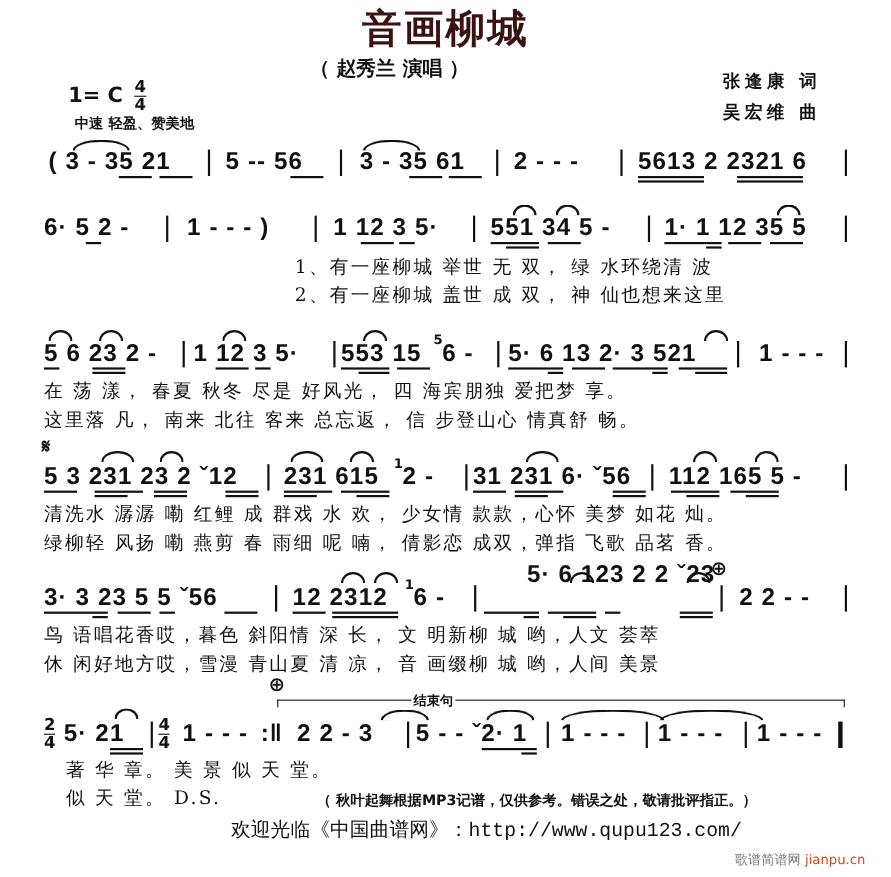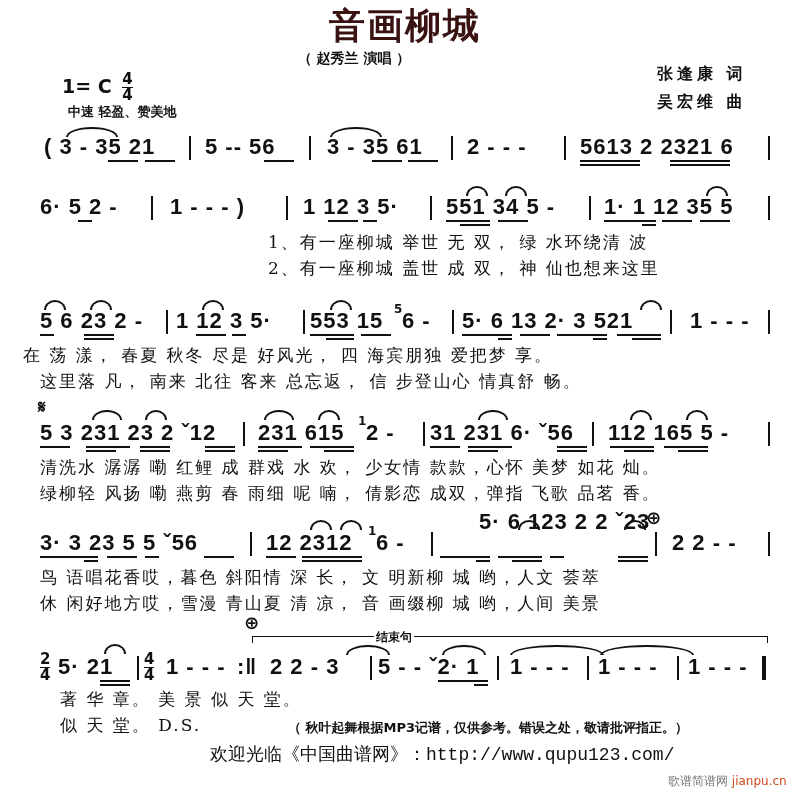--- a/index.html
+++ b/index.html
@@ -1,20 +1,20 @@
 <!DOCTYPE html>
 <html><head>
 <meta charset="utf-8">
 <style>
   html, body { margin:0; padding:0; background:#ffffff; }
   body { width:810px; height:797px; position:relative; overflow:hidden;
          font-family:"DejaVu Sans", "Liberation Sans", sans-serif; color:#111; }
   .abs { position:absolute; white-space:nowrap; }
   .title { left:0; width:810px; top:2px; text-align:center; font-size:36px; font-weight:bold; color:#3a1212; letter-spacing:2px; }
-  .singer { left:0; width:708px; top:50px; text-align:center; font-size:14px; font-weight:bold; color:#111; }
+  .singer { left:0; width:708px; top:50px; text-align:center; font-size:18px; font-weight:bold; color:#111; }
   .credit { font-size:16px; font-weight:bold; letter-spacing:4px; }
   .key { font-size:19px; font-weight:bold;margin-left:24px; }
   .frac { display:inline-block; vertical-align:middle; text-align:center; font-size:15px; font-weight:bold; line-height:15px; margin-left:4px; }
   .frac span { display:block; }
   .frac .num { border-bottom:0; }
   .tempo { font-size:13px; font-weight:bold;margin-left:28px; }
   .notes { font-family:Liberation Sans, sans-serif; font-weight:bold; font-size:22px; letter-spacing:1px; }
   .lyr { font-family:"DejaVu Serif", "Liberation Serif", serif; font-size:17px; letter-spacing:2px; }
   .barline { position:absolute; width:2px; background:#111; }
   .uline { position:absolute; height:2px; background:#111; }
@@ -121,21 +121,21 @@
   <div class="uline" style="left:310px; top:334px; width:44px;"></div>
   <div class="uline" style="left:326px; top:338px; width:28px;"></div>
   <div class="uline" style="left:361px; top:334px; width:30px;"></div>
   <div class="uline" style="left:462px; top:334px; width:50px;"></div>
   <div class="uline" style="left:498px; top:338px; width:14px;"></div>
   <div class="uline" style="left:520px; top:334px; width:30px;"></div>
   <div class="uline" style="left:557px; top:334px; width:50px;"></div>
   <div class="uline" style="left:593px; top:338px; width:14px;"></div>
   <div class="uline" style="left:617px; top:334px; width:44px;"></div>
   <div class="uline" style="left:632px; top:338px; width:29px;"></div>
-  <div class="abs lyr" style="left:23px; top:344px;">在  荡  漾，  春夏  秋冬   尽是 好风光，  四   海宾朋独 爱把梦     享。</div>
+  <div class="abs lyr" style="left:40px; top:344px;">在  荡  漾，  春夏  秋冬   尽是 好风光，  四   海宾朋独 爱把梦     享。</div>
   <div class="abs lyr" style="left:40px; top:370px;">这里落  凡，  南来  北往   客来 总忘返，  信   步登山心 情真舒     畅。</div>
 </div>
 
 <div>
   <div class="abs" style="left:38px; top:396px; font-size:18px; font-weight:bold;">𝄋</div>
   <div class="abs notes" style="left:40px; top:420px;">5 3 231 23 2 ˇ12</div>
   <div class="barline" style="left:243px; top:422px; height:24px;"></div>
   <div class="abs notes" style="left:258px; top:420px;">231 615</div>
   <div class="abs small" style="left:358px; top:414px;">1</div>
   <div class="abs notes" style="left:366px; top:420px;">2 -</div>

